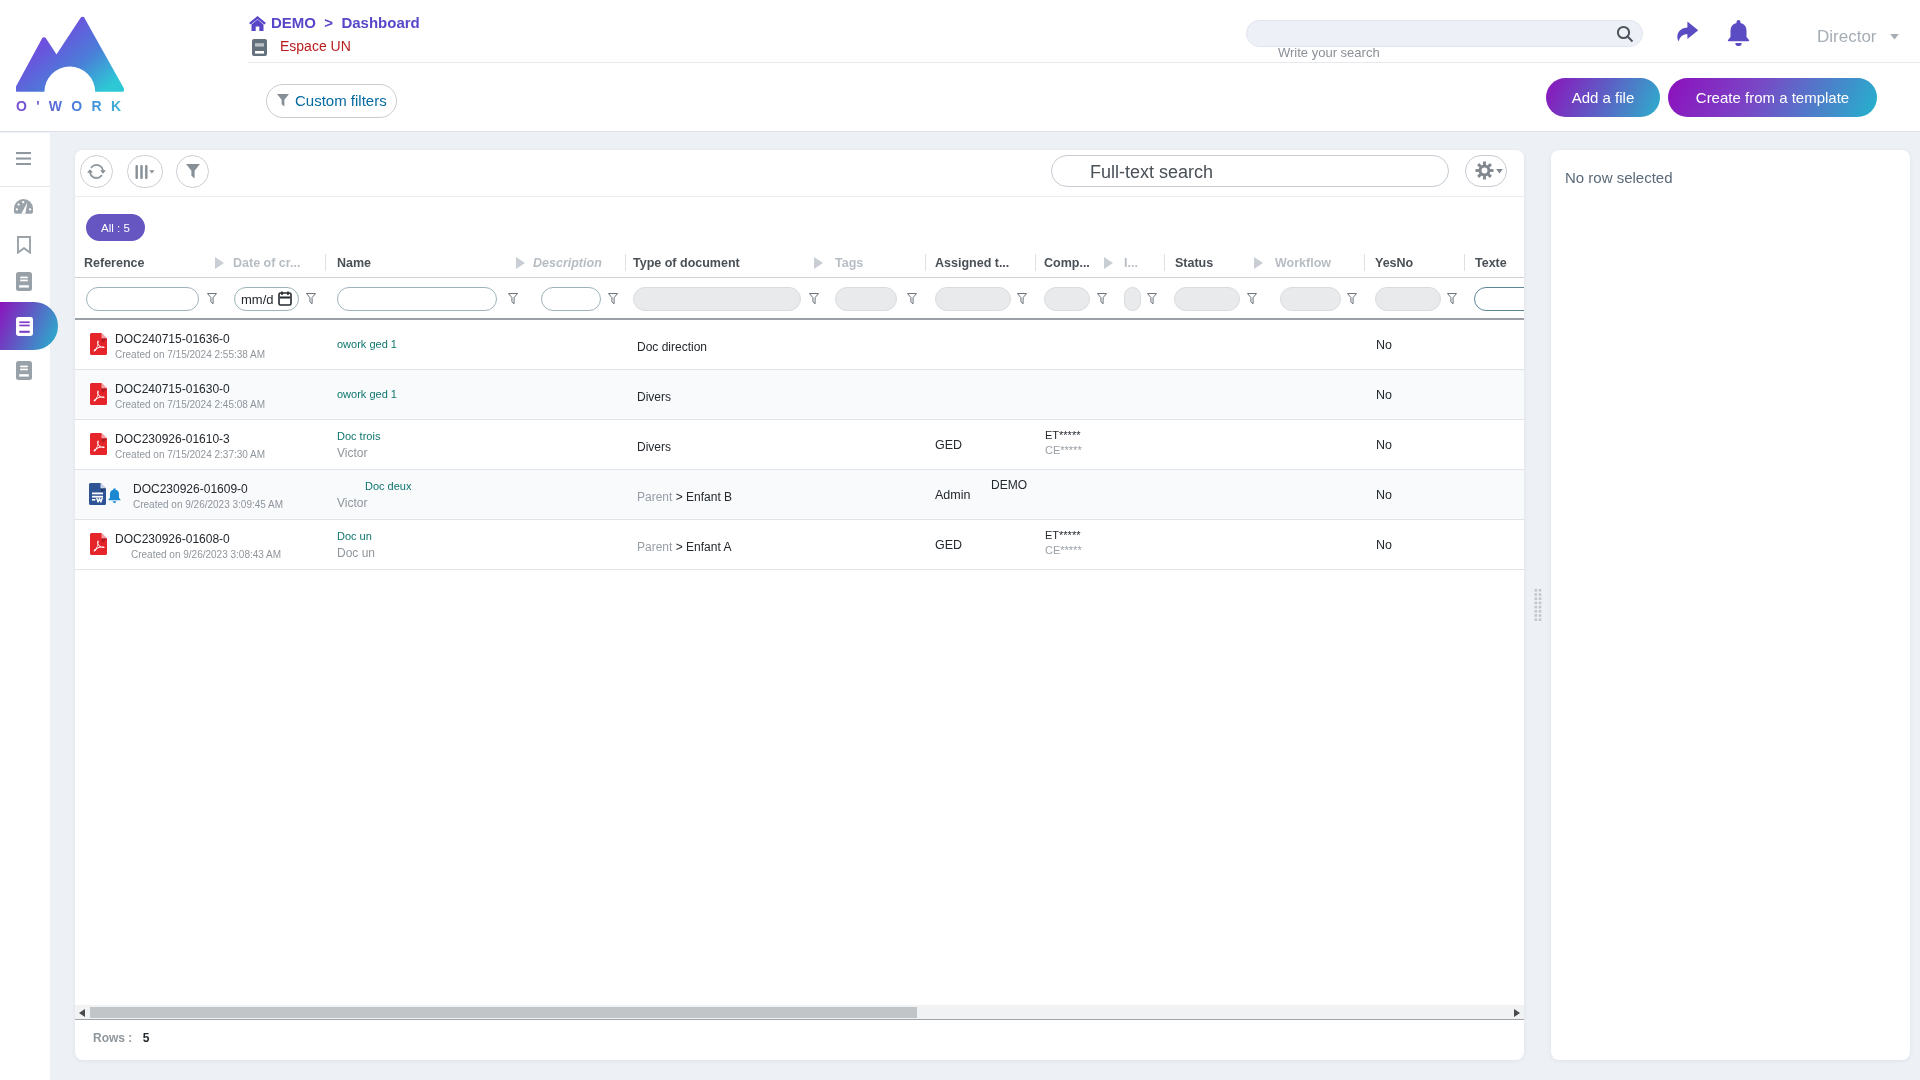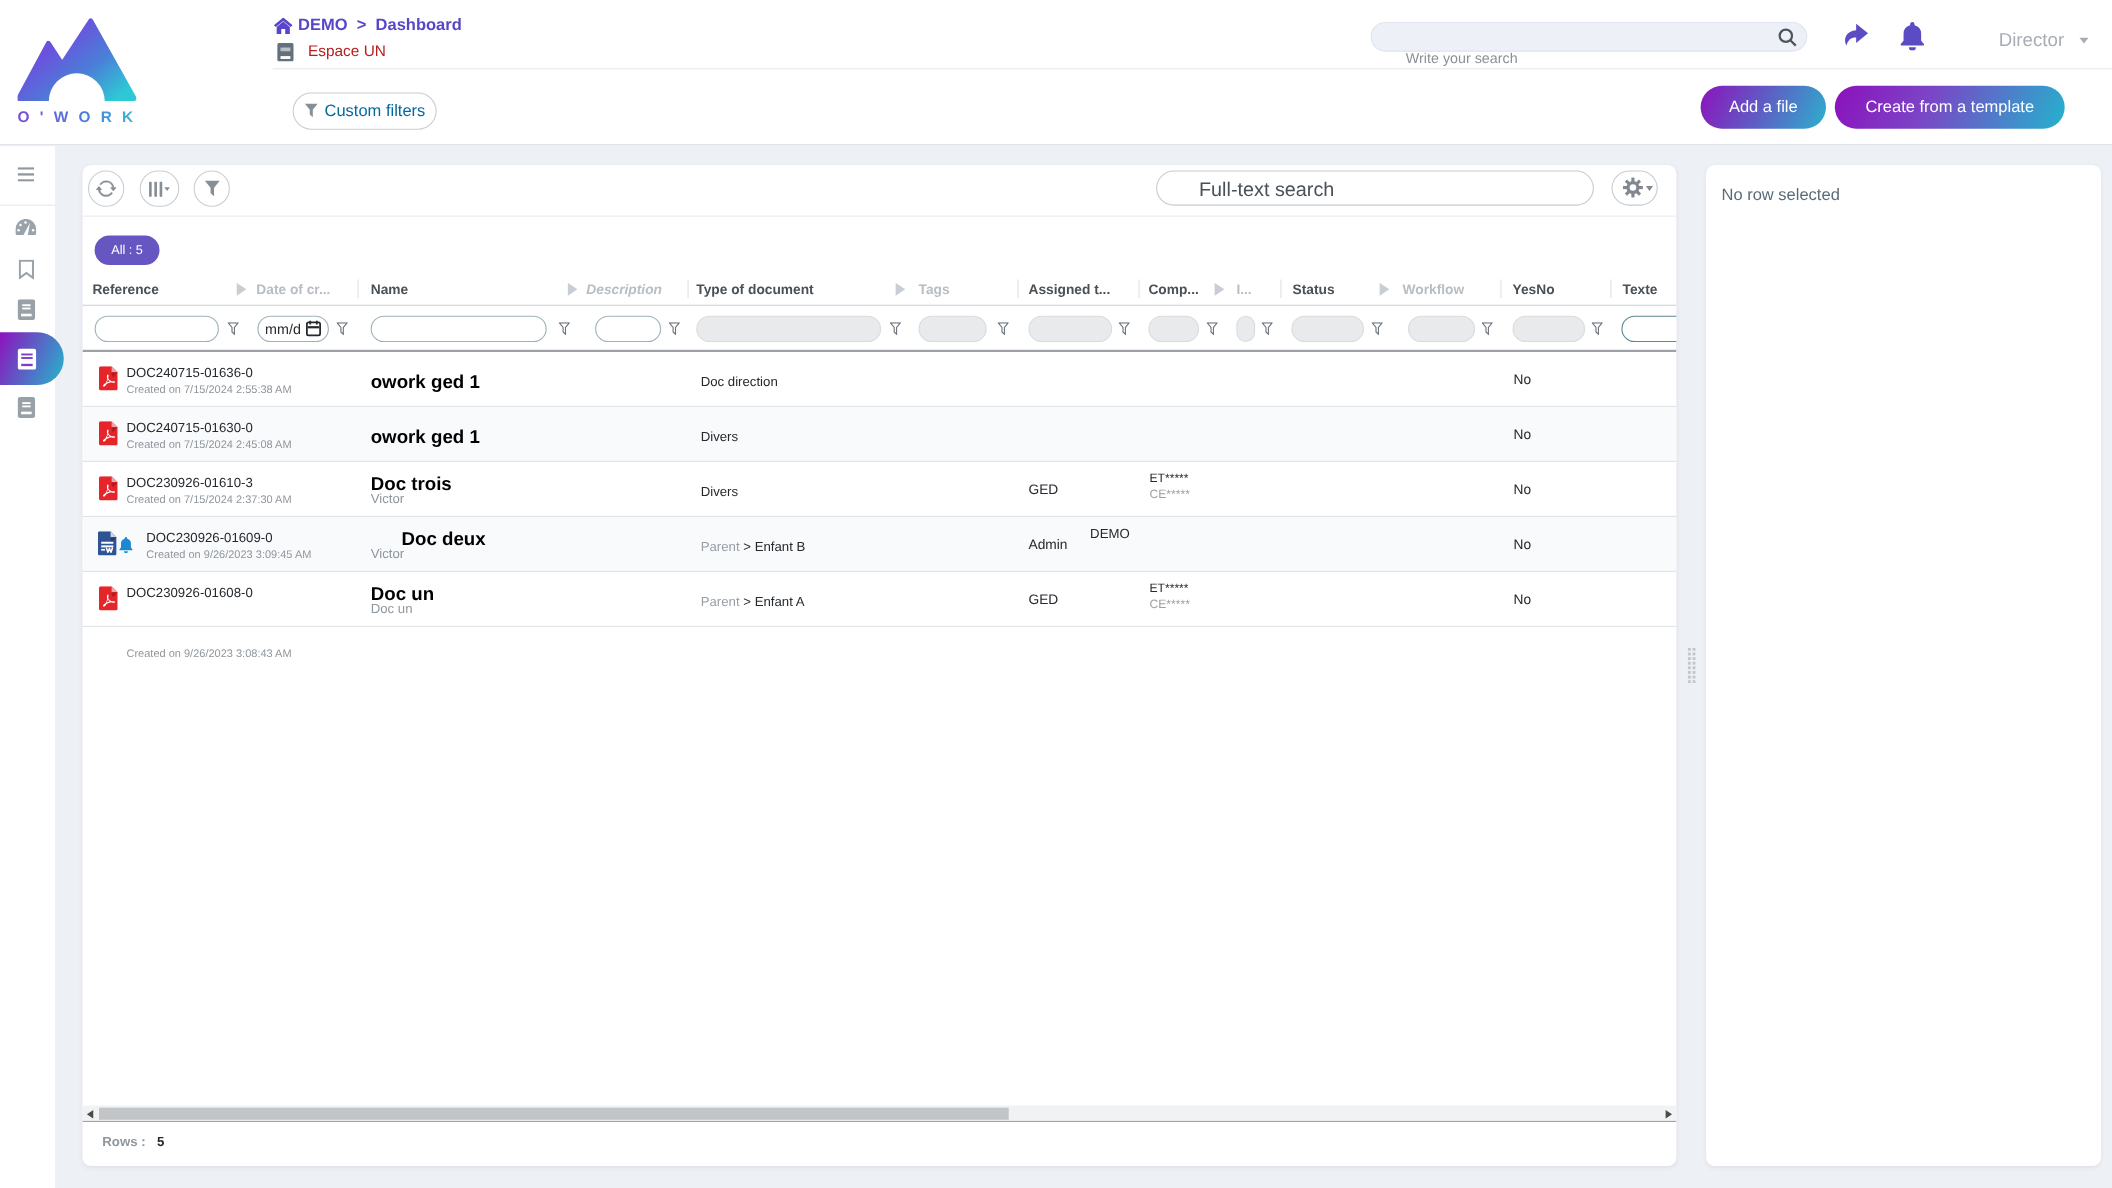--- a/index.html
+++ b/index.html
@@ -16,21 +16,21 @@
 .gpill { background:#e9eaeb; border:1px solid #d9dcdf; border-radius:12px; height:24px; }
 .wpill { background:#fff; border:1px solid #9db3ba; border-radius:12px; height:24px; }
 .funnel { top:143px; }
 .hlabel { font-size:12.5px; font-weight:bold; color:#4a5056; top:106px; white-space:nowrap; }
 .hgray { font-size:12.5px; font-weight:bold; color:#b7bdc3; top:106px; white-space:nowrap; }
 .vsep { top:104px; width:1px; height:17px; background:#dde1e5; }
 .stri { top:107px; }
 .row { left:0; width:1449px; height:50px; border-bottom:1px solid #e0e3e7; }
 .ref1 { font-size:12px; color:#24292e; top:12px; white-space:nowrap; }
 .ref2 { font-size:10px; color:#8f969c; top:29px; white-space:nowrap; }
-.nm1 { font-size:17px; font-weight:bold; color:#000000; white-space:nowrap; }
+.nm1 { font-size:11px; font-weight:normal; color:#0f766e; white-space:nowrap; }
 .nm2 { font-size:12px; color:#8f969c; top:26px; white-space:nowrap; }
 .typ { font-size:12px; color:#24292e; top:20px; white-space:nowrap; }
 .pgray { color:#979ea5; }
 .asg { font-size:12.5px; color:#24292e; top:18px; }
 .cmp1 { font-size:11px; color:#24292e; top:9px; }
 .cmp2 { font-size:11px; color:#9aa1a7; top:24px; }
 .no { font-size:12.5px; color:#24292e; top:18px; left:1301px; }
 </style>
 </head>
 <body>
@@ -346,21 +346,21 @@
     <div class="abs no">No</div>
   </div>
   <div class="abs row" style="top:370px;">
     <svg class="abs" style="left:15px;top:13px;" width="17" height="22" viewBox="0 0 17 22">
       <path d="M1.5,0 H11.5 L17,5.5 V20.5 a1.5,1.5 0 0 1 -1.5,1.5 H1.5 A1.5,1.5 0 0 1 0,20.5 V1.5 A1.5,1.5 0 0 1 1.5,0 Z" fill="#e5252a"></path>
       <path d="M11.5,0 L17,5.5 H11.5 Z" fill="#f6a2a5"></path>
       <path d="M11.5,5.5 H17 L12.8,10 L11.5,7.5 Z" fill="#b01b20"></path>
       <path d="M8,7.5 c0.9,0 0.9,1.5 0.3,3.2 c0.8,1.6 1.9,2.6 3.3,2.9 c2,-0.3 3.1,0 3,0.8 c-0.2,0.9 -2.1,0.7 -3.6,0.1 c-1.6,0.3 -3,0.8 -4.2,1.5 c-1,1.8 -2.1,2.9 -2.9,2.4 c-0.8,-0.6 0.3,-1.9 2,-2.9 c0.6,-1.1 1.2,-2.4 1.6,-3.8 c-0.5,-1.8 -0.5,-4.2 0.5,-4.2 z m0.1,4.6 c-0.3,0.9 -0.7,1.8 -1.1,2.6 c0.8,-0.4 1.7,-0.7 2.7,-0.9 c-0.6,-0.5 -1.2,-1 -1.6,-1.7 z" fill="#ffffff"></path>
     </svg>
     <div class="abs ref1" style="left:40px;">DOC230926-01608-0</div>
-    <div class="abs ref2" style="left:40px;margin-top:40px;">Created on 9/26/2023 3:08:43 AM</div>
+    <div class="abs ref2" style="left:56px;">Created on 9/26/2023 3:08:43 AM</div>
     <div class="abs nm1" style="left:262px;top:10px;">Doc un</div>
     <div class="abs nm2" style="left:262px;">Doc un</div>
     <div class="abs typ" style="left:562px;"><span class="pgray">Parent</span> &gt; Enfant A</div>
     <div class="abs asg" style="left:860px;">GED</div>
     <div class="abs cmp1" style="left:970px;">ET*****</div>
     <div class="abs cmp2" style="left:970px;">CE*****</div>
     <div class="abs no">No</div>
   </div>
 
   <div class="abs" style="left:0;top:855px;width:1449px;height:15px;background:#f1f2f3;"></div>

